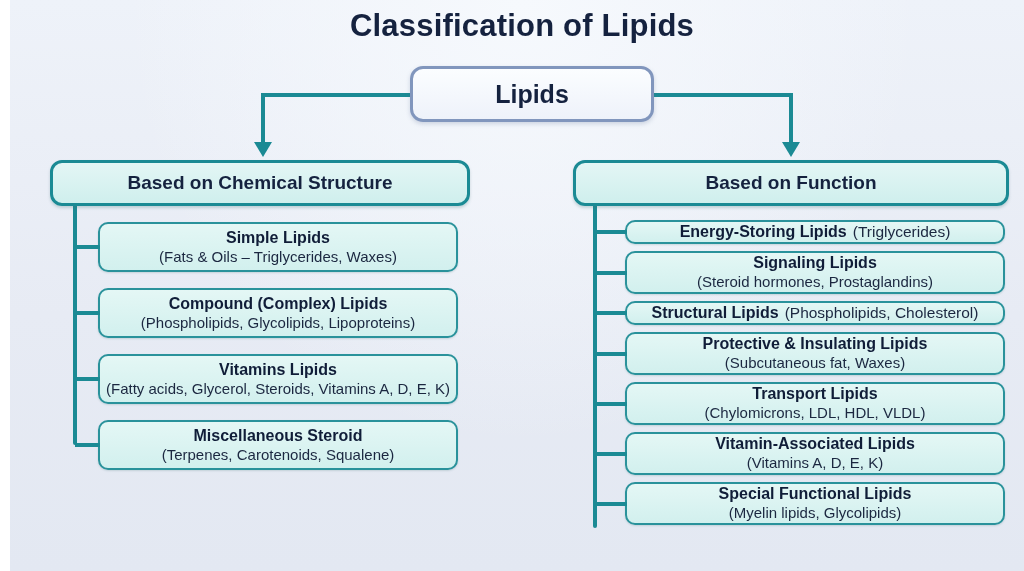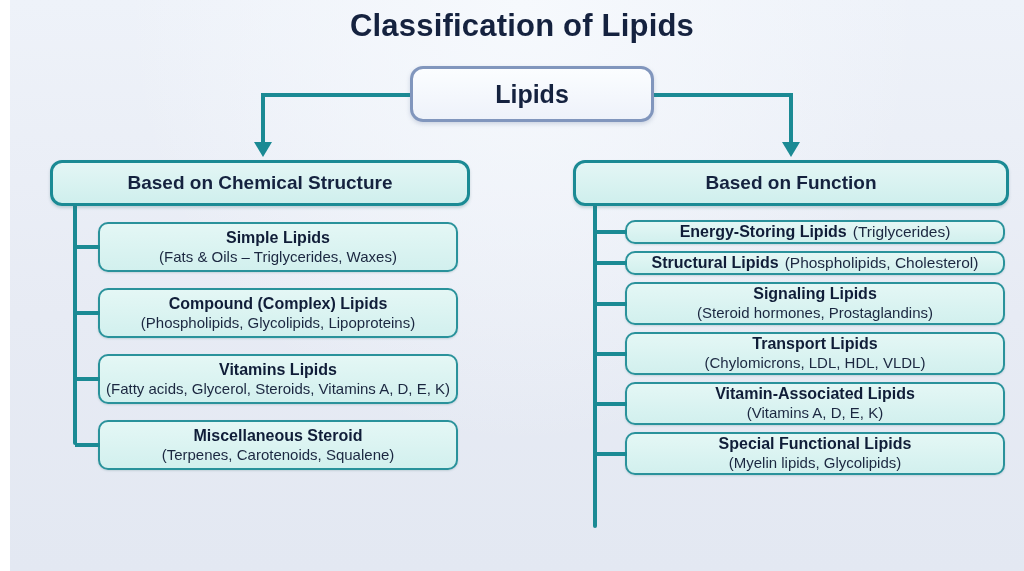--- a/index.html
+++ b/index.html
@@ -161,27 +161,31 @@
   </div>
 
   <div class="branch" id="branch-right">
     <div class="branch-header">Based on Function</div>
     <div class="spine"></div>
     <div class="items">
         <div class="item-box inline">
           <div class="item-title">Energy-Storing Lipids</div>
           <div class="item-detail">(Triglycerides)</div>
         </div>
+        <div class="item-box">
+          <div class="item-title">Signaling Lipids</div>
+          <div class="item-detail">(Steroid hormones, Prostaglandins)</div>
+        </div>
         <div class="item-box inline">
           <div class="item-title">Structural Lipids</div>
           <div class="item-detail">(Phospholipids, Cholesterol)</div>
         </div>
         <div class="item-box">
-          <div class="item-title">Signaling Lipids</div>
-          <div class="item-detail">(Steroid hormones, Prostaglandins)</div>
+          <div class="item-title">Protective &amp; Insulating Lipids</div>
+          <div class="item-detail">(Subcutaneous fat, Waxes)</div>
         </div>
         <div class="item-box">
           <div class="item-title">Transport Lipids</div>
           <div class="item-detail">(Chylomicrons, LDL, HDL, VLDL)</div>
         </div>
         <div class="item-box">
           <div class="item-title">Vitamin-Associated Lipids</div>
           <div class="item-detail">(Vitamins A, D, E, K)</div>
         </div>
         <div class="item-box">

